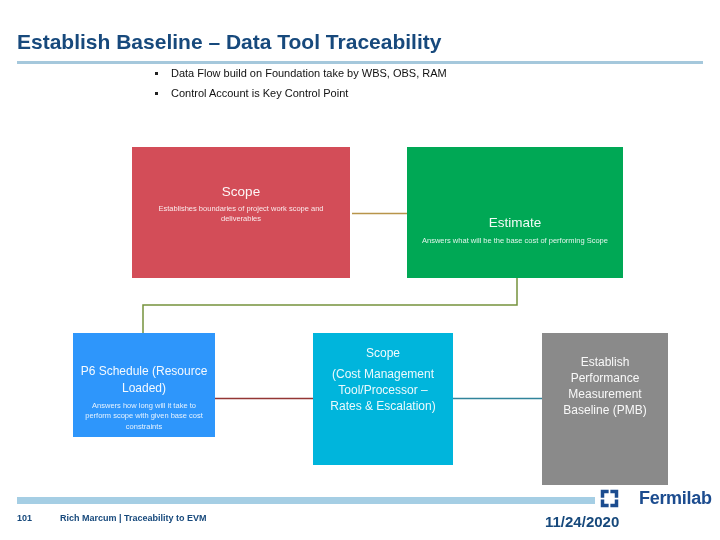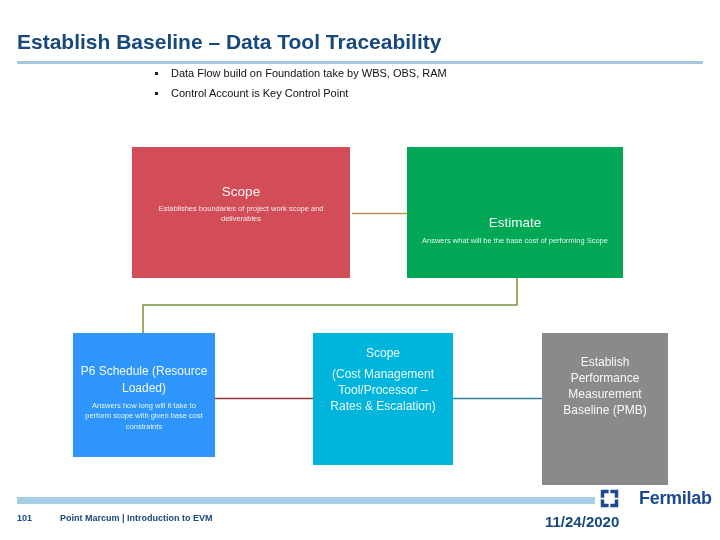--- a/index.html
+++ b/index.html
@@ -22,21 +22,21 @@
   
   .dbox{position:absolute;color:#fff;text-align:center;box-sizing:border-box;display:flex;flex-direction:column;align-items:center;}
   .dbox .btitle{color:rgba(255,255,255,.95);}
   .dbox .bdesc{color:rgba(255,255,255,.88);}
   .box-scope{left:132px;top:147px;width:218px;height:131px;background:#d34d58;padding:36px 12px 0;text-align:center;}
   .box-scope .btitle{font-size:13.5px;line-height:1.3;}
   .box-scope .bdesc{font-size:7.5px;line-height:1.4;margin-top:3px;}
   .box-estimate{left:407px;top:147px;width:216px;height:131px;background:#00a855;padding:67px 4px 0;text-align:center;}
   .box-estimate .btitle{font-size:13.5px;line-height:1.3;}
   .box-estimate .bdesc{font-size:7.5px;line-height:1.4;margin-top:4px;}
-  .box-p6{left:73px;top:333px;width:142px;height:124px;background:#2e96fb;padding:30px 6px 0;}
+  .box-p6{left:73px;top:333px;width:142px;height:104px;background:#2e96fb;padding:30px 6px 0;}
   .box-p6 .btitle{font-size:12px;line-height:1.4;}
   .box-p6 .bdesc{font-size:7.5px;line-height:1.4;margin-top:4px;}
   .box-cobra{left:313px;top:333px;width:140px;height:132px;background:#00b5dc;padding:12px 8px 0;}
   .box-cobra .btitle{font-size:12px;line-height:1.35;}
   .box-cobra .bdesc{font-size:12px;line-height:1.33;color:rgba(255,255,255,.92);margin-top:6px;}
   .box-pmb{left:542px;top:333px;width:126px;height:152px;background:#8a8a8a;padding:22px 8px 0;}
   .box-pmb .btitle{font-size:12px;line-height:1.33;}
   
   .connectors{position:absolute;left:0;top:0;width:720px;height:540px;pointer-events:none;}
   
@@ -105,16 +105,16 @@
         <path d="M2 2 h9 v4 h-5 v5 h-4 z"></path>
         <path d="M22 2 v9 h-4 v-5 h-5 v-4 z"></path>
         <path d="M22 22 h-9 v-4 h5 v-5 h4 z"></path>
         <path d="M2 22 v-9 h4 v5 h5 v4 z"></path>
       </g>
     </svg>
     <span class="logo-text">Fermilab</span>
   </div>
 
   <div class="page-number">101</div>
-  <div class="credit">Point Marcum | Introduction to EVM</div>
+  <div class="credit">Rich Marcum | Traceability to EVM</div>
   <div class="slide-date">11/24/2020</div>
 
 </div>
 
 </body></html>

